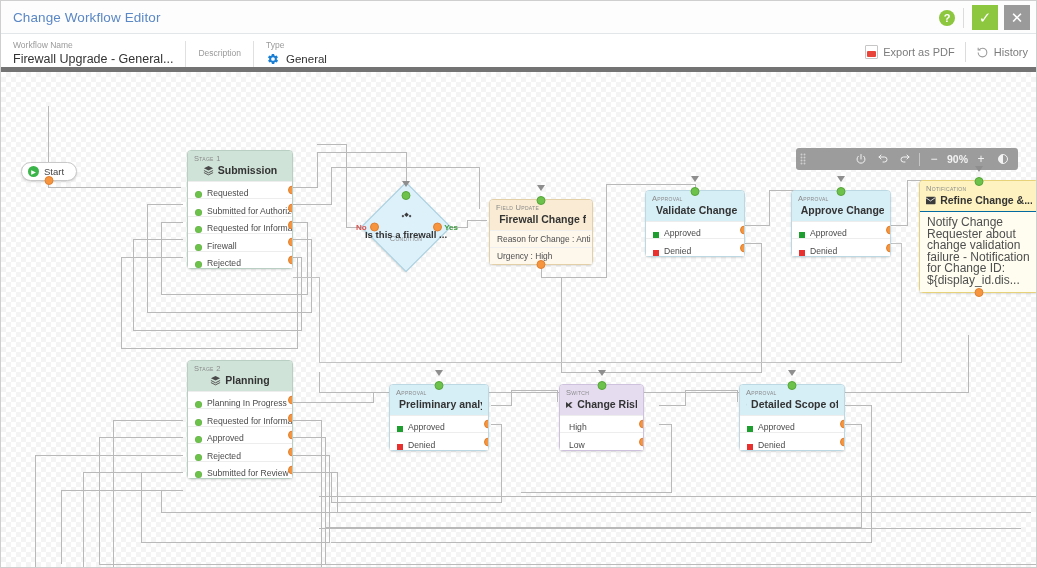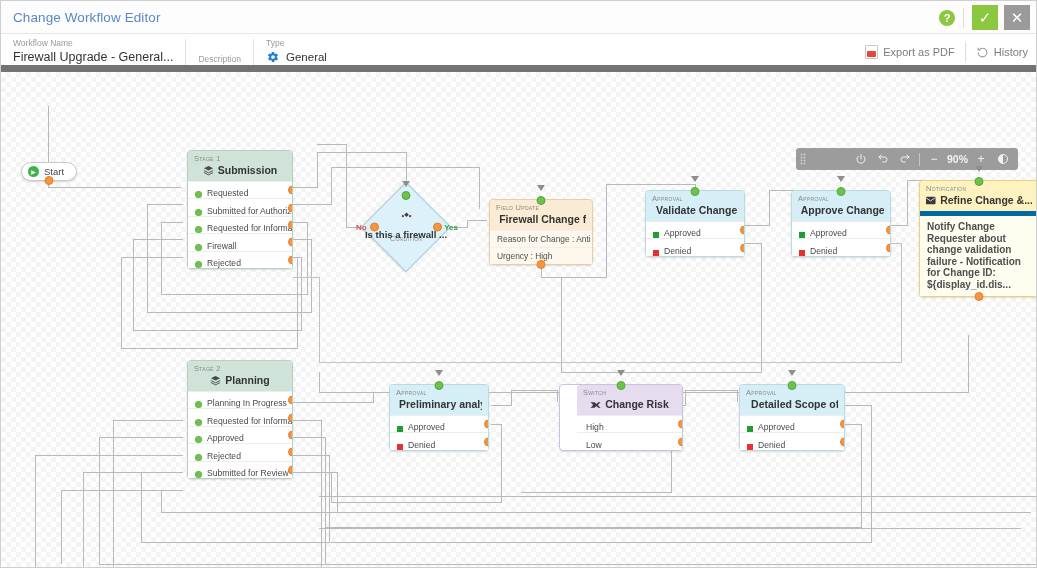--- a/index.html
+++ b/index.html
@@ -50,22 +50,22 @@
     color: #fff; font-size: 15px; cursor: pointer;
   }
   .sq-ok { background: #8dc63f; }
   .sq-cancel { background: #9a9a9a; }
 
   
   .metabar {
     position: relative;
     height: 38px;
     background: #fff;
-    border-bottom: 7px solid #737373;
-    display: flex; align-items: flex-end;
+    border-bottom: 5px solid #737373;
+    display: flex; align-items: center;
     padding-top: 4px;
   }
   .meta-field { padding: 0 12px; position: relative; }
   .meta-label { font-size: 8.5px; color: #9a9a9a; line-height: 12px; }
   .meta-value { font-size: 12.5px; color: #333; line-height: 16px; white-space: nowrap; }
   .meta-sep { width: 1px; height: 26px; background: #e0e0e0; margin-top: 3px; }
   .meta-type-row { display: flex; align-items: center; gap: 6px; }
   .gear-icon {
     width: 14px; height: 14px; flex: 0 0 14px;
     color: #1a7fd4;
@@ -188,24 +188,23 @@
     border-top: 6px solid #8e8e8e;
   }
   .port-bottom {
     position: absolute; left: 50%; bottom: -4.5px;
     transform: translateX(-50%);
     width: 9px; height: 9px; border-radius: 50%;
     background: #f7943e; border: 1px solid #e08030;
   }
   .node-body {
     padding: 5px 7px 6px 7px;
-    border-top: 5px solid #0369a1;
-    font-size: 10px; color: #4f4f4f; line-height: 11.5px;
+    border-top: 1px solid #0369a1;
+    font-size: 12px; color: #4f4f4f; line-height: 11.5px;
     background: #fff;
-    font-weight: bold;
   }
   .node-kv {
     padding: 3px 7px;
     border-top: 1px solid #f0f0f0;
     font-size: 8.4px; color: #4f4f4f;
     white-space: nowrap; overflow: hidden;
     background: #fff;
   }
 
   
@@ -656,21 +655,21 @@
           <span>Approved</span>
           <span class="port-out"></span>
         </div>
       <div class="node-row">
           <span class="sq-red"></span>
           <span>Denied</span>
           <span class="port-out"></span>
         </div>
     </div>
 
-    <div class="node n-switch" style="left:558px; top:312px; width:124px;padding-left:17px;">
+    <div class="node n-switch" style="left:558px; top:312px; width:85px;">
       <span class="port-top"></span>
       <span class="port-top-arrow"></span>
       <div class="node-hd hd-switch">
         <div class="node-kind">Switch</div>
         <div class="node-title">
           <svg class="ico" viewBox="0 0 24 18" fill="#3a3a3a">
               <path d="M1 4h9l4 4 4-4h5l-6 6 6 6h-5l-4-4-4 4H1l6-6z"></path>
             </svg>
           <span>Change Risk</span>
         </div>

